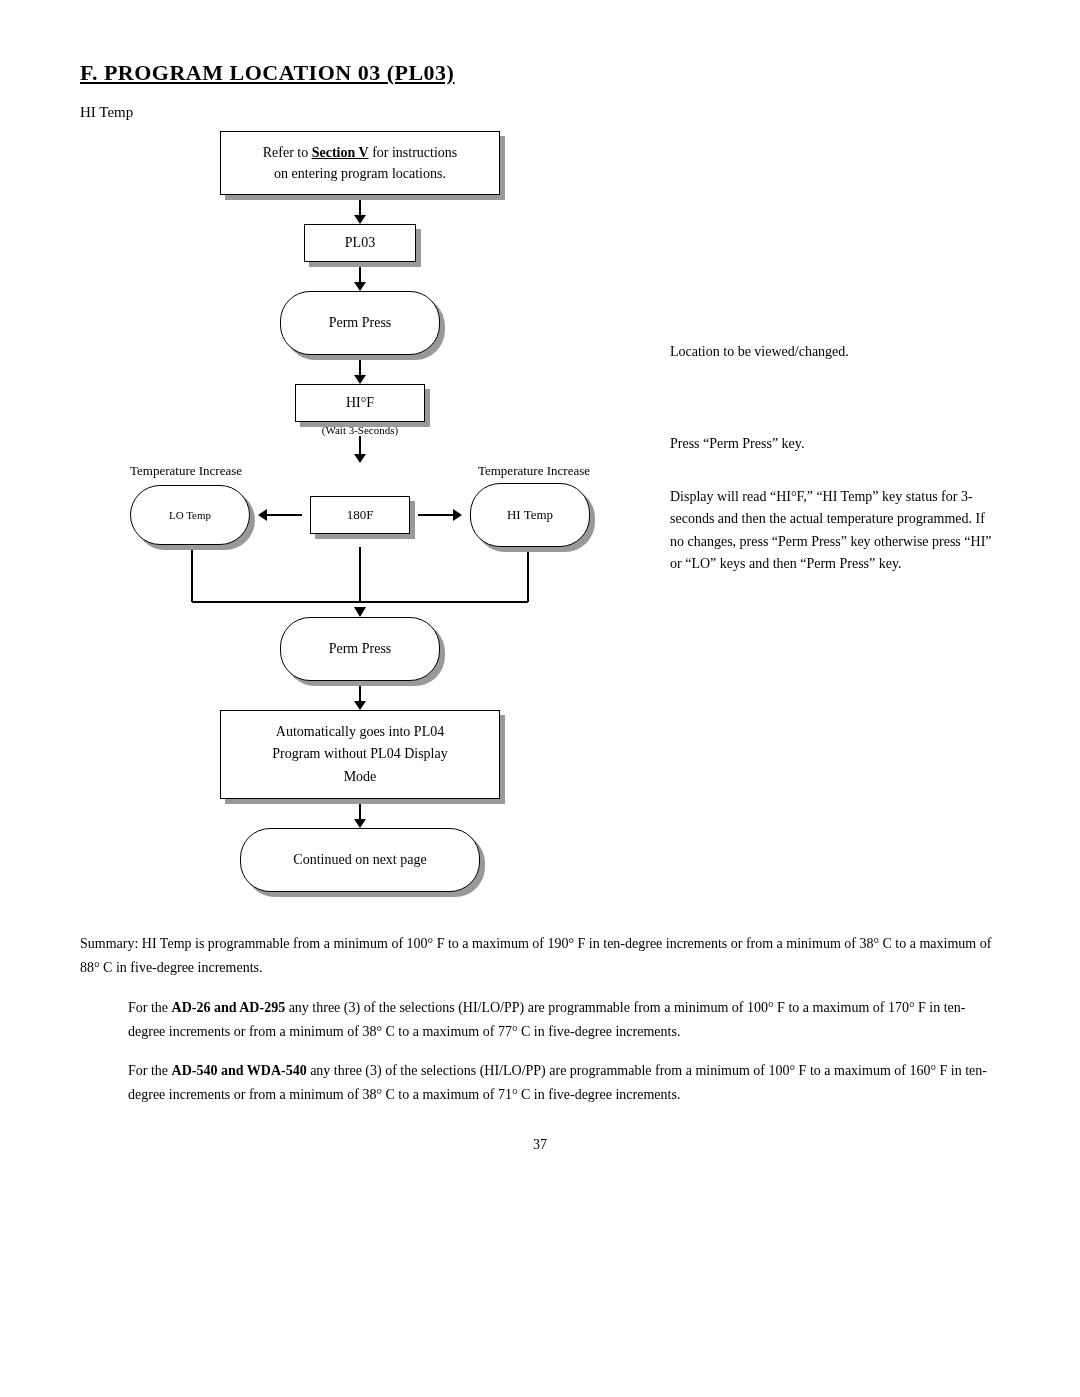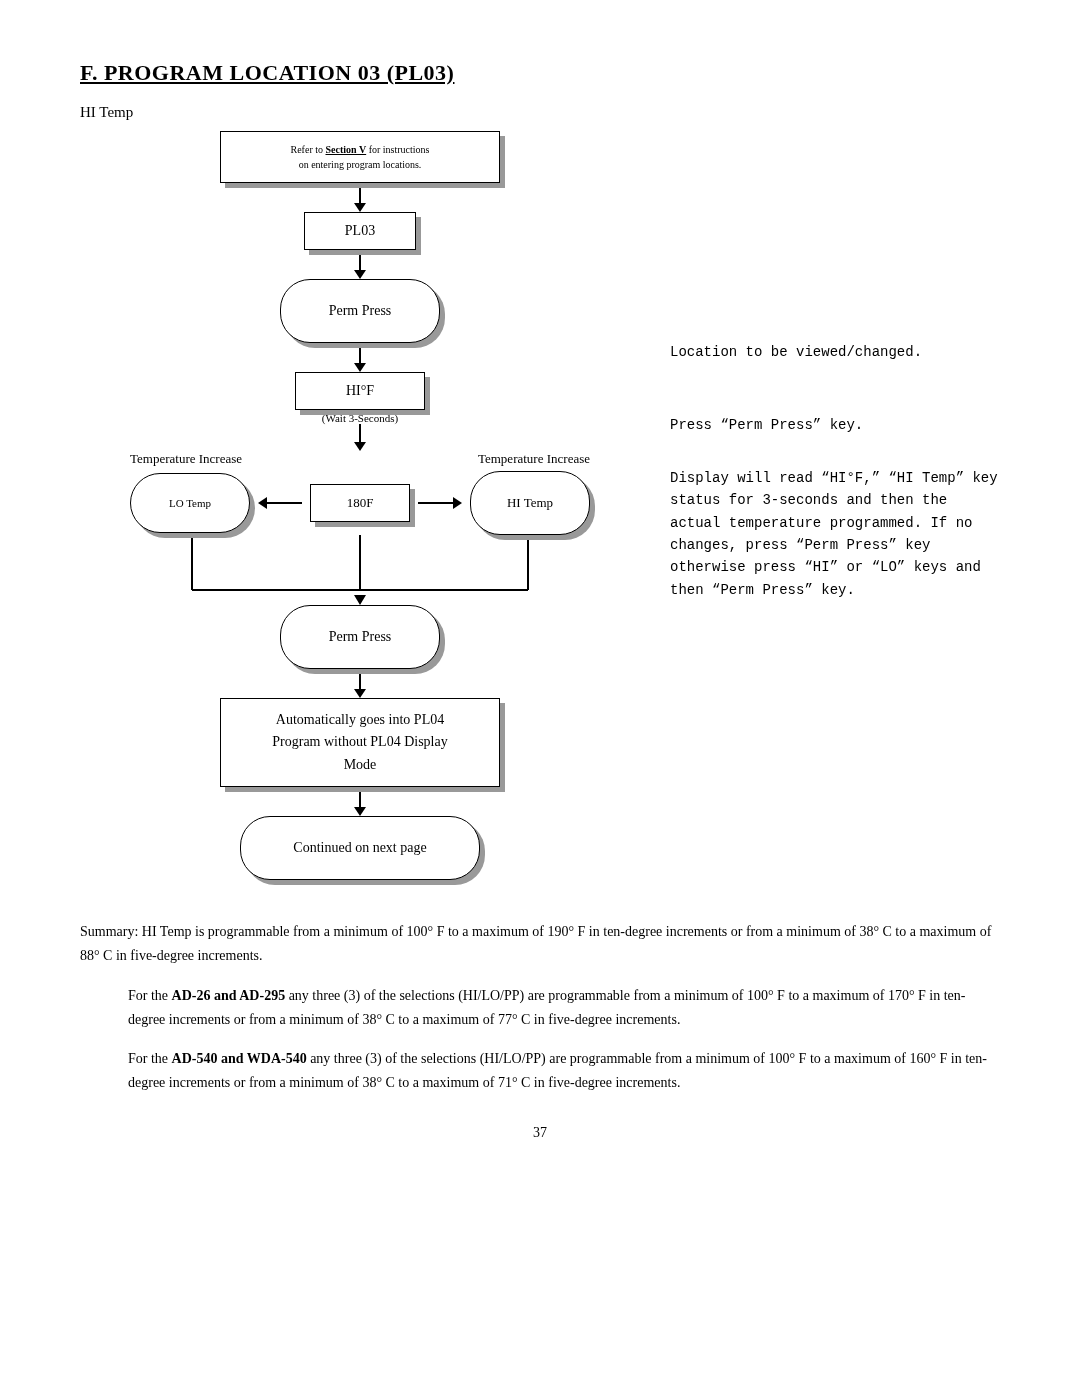--- a/index.html
+++ b/index.html
@@ -50,21 +50,20 @@
       display: flex;
       flex-direction: column;
       align-items: center;
       flex-shrink: 0;
     }
     .notes-col {
       width: 380px;
       padding-left: 30px;
       font-size: 14px;
       line-height: 1.6;
-      font-family: Liberation Mono, monospace;
     }
 
     .note-block {
       margin-bottom: 18px;
     }
 
     .summary-section {
       margin-top: 40px;
       font-size: 14px;
       line-height: 1.7;
@@ -129,21 +128,21 @@
 <h1>F.  PROGRAM LOCATION 03 (PL03)</h1>
 
 <div class="hi-temp-label">HI Temp</div>
 
 <div class="diagram-and-notes">
 
   <div class="diagram-col">
 
     <div class="with-shadow" style="margin-bottom:0;">
       <div class="shadow-el"></div>
-      <div class="main-el rect-box" style="width:280px; font-size:10px; line-height:1.5;">
+      <div class="main-el rect-box" style="width:280px; font-size:14px; line-height:1.5;">
         Refer to <strong><u>Section V</u></strong> for instructions<br>on entering program locations.
       </div>
     </div>
 
     <div class="vline-container">
       <div style="display:flex;flex-direction:column;align-items:center;">
         <div class="vline" style="height:20px;"></div>
         <div class="arrow-tip-down"></div>
       </div>
     </div>
@@ -263,21 +262,21 @@
       <div class="shadow-el" style="border-radius:30px;"></div>
       <div class="main-el pill-box" style="width:240px;">Continued on next page</div>
     </div>
 
   </div>
 
   <div class="notes-col">
     <div class="note-block" style="margin-top:210px;">
       <span>Location to be viewed/changed.</span>
     </div>
-    <div class="note-block" style="margin-top:51px;">
+    <div class="note-block" style="margin-top:70px;">
       <span>Press “Perm Press” key.</span>
     </div>
     <div class="note-block" style="margin-top:30px; line-height:1.6;">
       <span>Display will read “HI°F,” “HI Temp” key status for 3-seconds and then the actual temperature programmed.  If no changes, press “Perm Press” key otherwise press “HI” or “LO” keys and then “Perm Press” key.</span>
     </div>
   </div>
 
 </div>
 
 <div class="summary-section">

